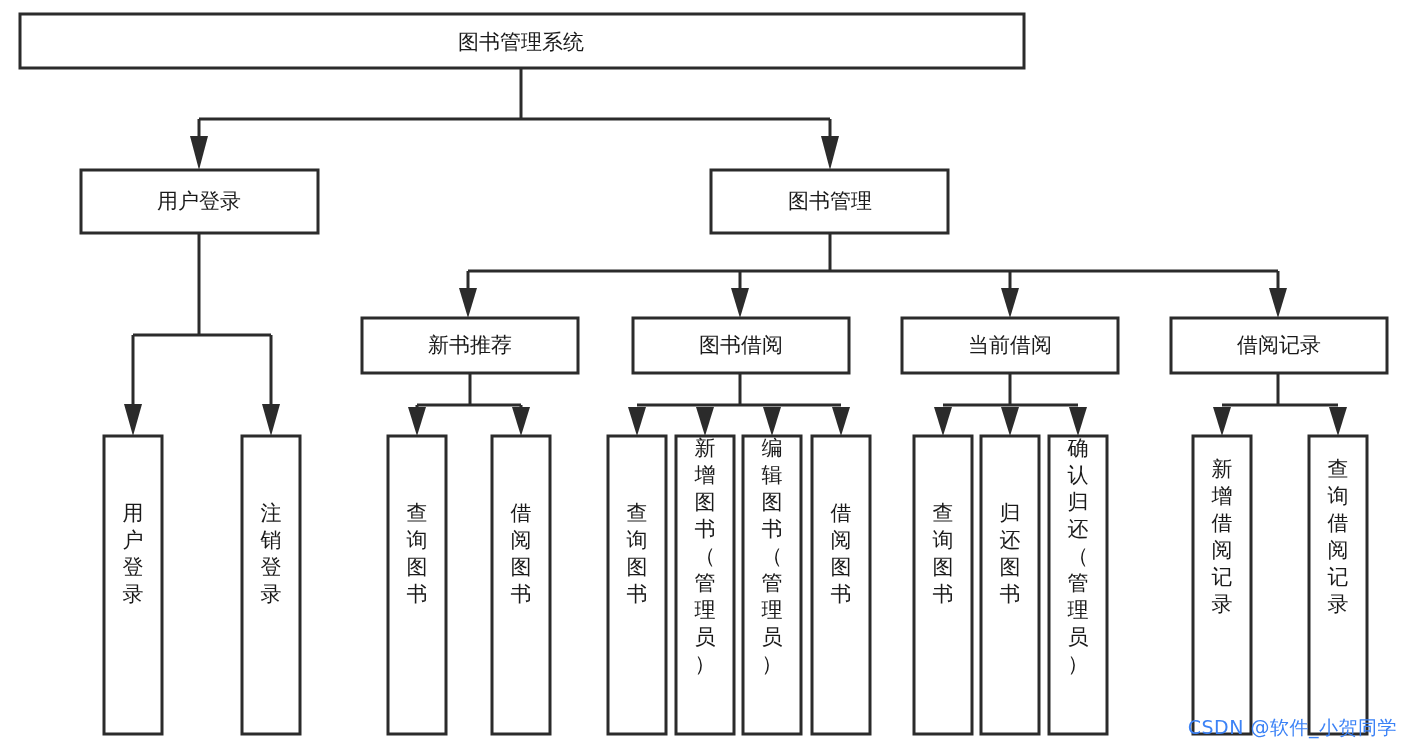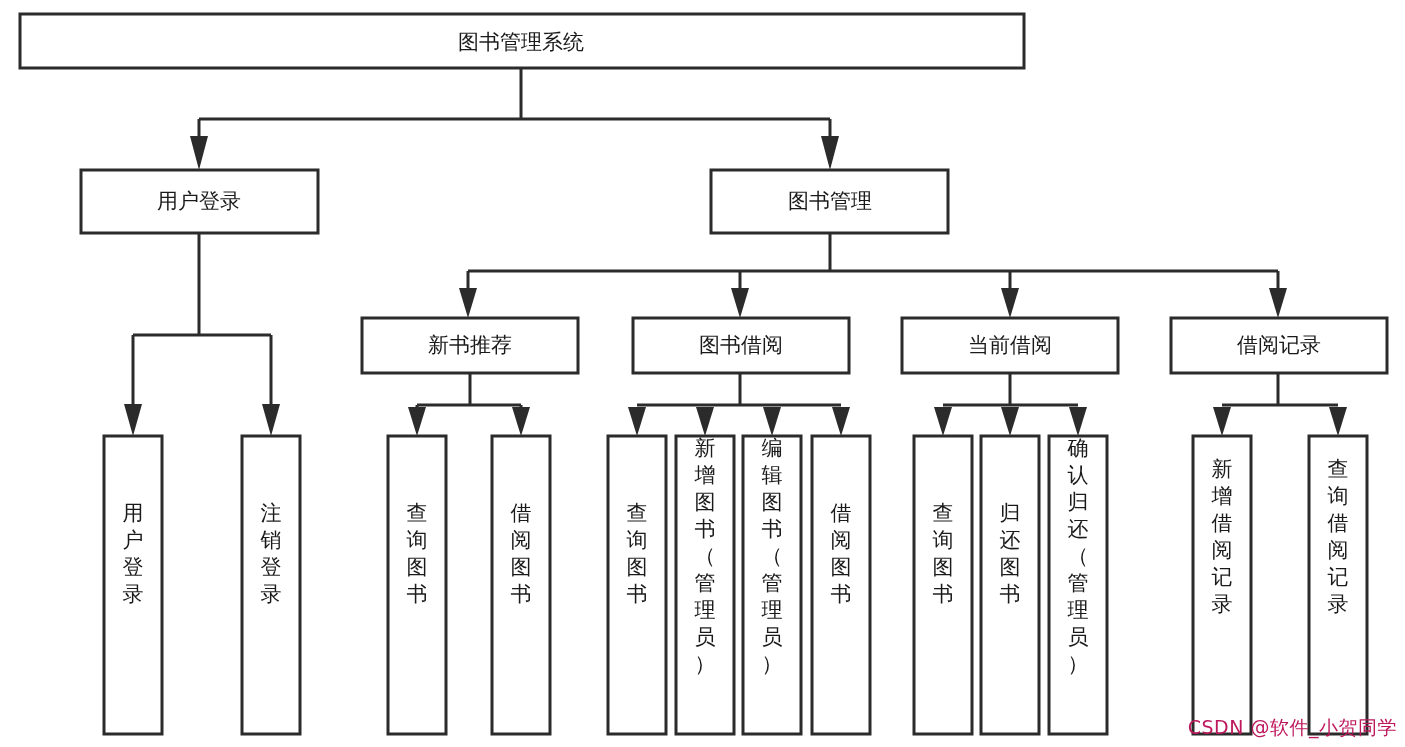--- a/index.html
+++ b/index.html
@@ -51,21 +51,21 @@
     stroke-linecap: butt;
   }
   .arrow-head {
     fill: #2b2b2b;
     stroke: none;
   }
   .watermark {
     position: absolute;
     right: 8px;
     bottom: 6px;
-    color: #be185d;
+    color: #3b82f6;
     font-size: 19px;
     font-family: "DejaVu Sans", "Liberation Sans", sans-serif;
     white-space: nowrap;
     user-select: none;
     letter-spacing: 0.5px;
   }
 </style>
 </head>
 <body>
 

